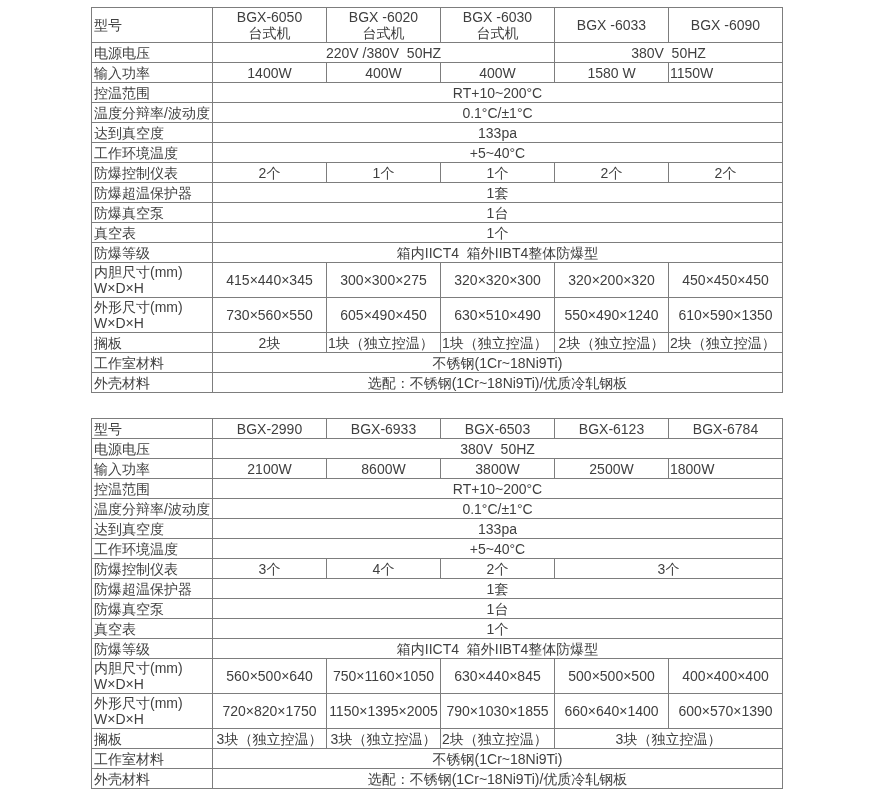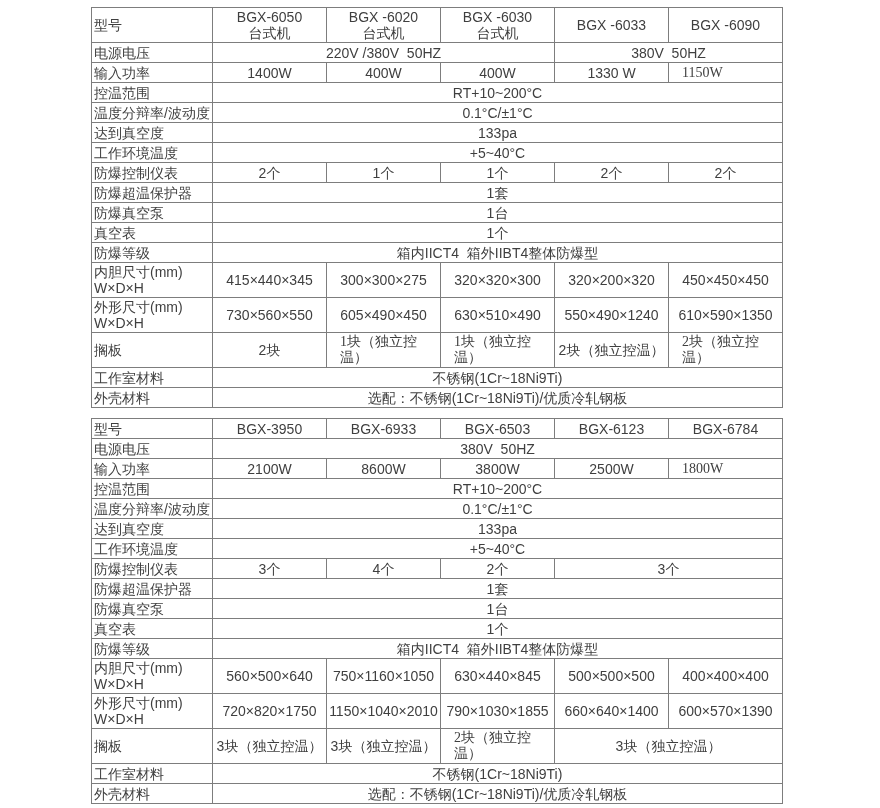--- a/index.html
+++ b/index.html
@@ -33,22 +33,21 @@
     vertical-align: middle;
     white-space: pre-wrap;
     overflow: hidden;
   }
   table.spec td.lbl {
     text-align: left;
     padding-left: 2px;
   }
   table.spec td.left {
     text-align: left;
-    padding-left: 13px;
-    font-family: Liberation Serif, serif;
+    padding-left: 1px;
   }
   col.c-label { width: 121px; }
   col.c-data  { width: 114px; }
 </style>
 </head>
 <body>
 
 <div class="table-wrap" id="table-wrap-1">
   <table class="spec">
     <colgroup>
@@ -74,21 +73,21 @@
         <tr>
           <td class="lbl">电源电压</td>
           <td colspan="3">220V /380V  50HZ</td>
           <td colspan="2">380V  50HZ</td>
         </tr>
         <tr>
           <td class="lbl">输入功率</td>
           <td>1400W</td>
           <td>400W</td>
           <td>400W</td>
-          <td>1330 W</td>
+          <td>1580 W</td>
           <td class="left">1150W</td>
         </tr>
         <tr>
           <td class="lbl">控温范围</td>
           <td colspan="5">RT+10~200°C</td>
         </tr>
         <tr>
           <td class="lbl">温度分辩率/波动度</td>
           <td colspan="5">0.1°C/±1°C</td>
         </tr>
@@ -168,21 +167,21 @@
       <col class="c-label">
         <col class="c-data">
         <col class="c-data">
         <col class="c-data">
         <col class="c-data">
         <col class="c-data">
     </colgroup>
     <tbody>
         <tr>
           <td class="lbl">型号</td>
-          <td>BGX-3950</td>
+          <td>BGX-2990</td>
           <td>BGX-6933</td>
           <td>BGX-6503</td>
           <td>BGX-6123</td>
           <td>BGX-6784</td>
         </tr>
         <tr>
           <td class="lbl">电源电压</td>
           <td colspan="5">380V  50HZ</td>
         </tr>
         <tr>
@@ -238,21 +237,21 @@
           <td>560×500×640</td>
           <td>750×1160×1050</td>
           <td>630×440×845</td>
           <td>500×500×500</td>
           <td>400×400×400</td>
         </tr>
         <tr>
           <td class="lbl">外形尺寸(mm)
 W×D×H</td>
           <td>720×820×1750</td>
-          <td>1150×1040×2010</td>
+          <td>1150×1395×2005</td>
           <td>790×1030×1855</td>
           <td>660×640×1400</td>
           <td>600×570×1390</td>
         </tr>
         <tr>
           <td class="lbl">搁板</td>
           <td>3块（独立控温）</td>
           <td>3块（独立控温）</td>
           <td class="left">2块（独立控温）</td>
           <td colspan="2">3块（独立控温）</td>

